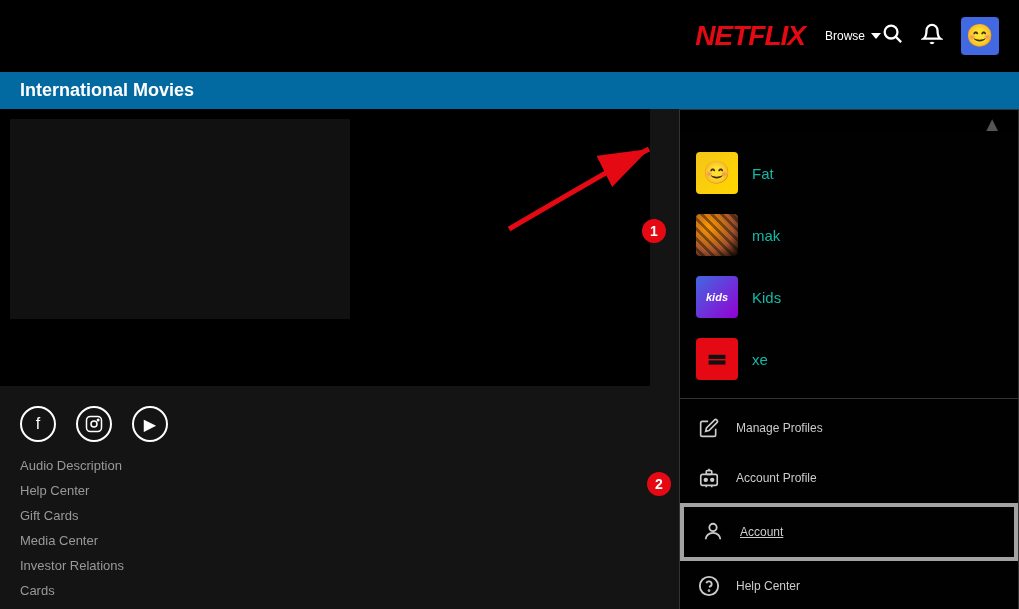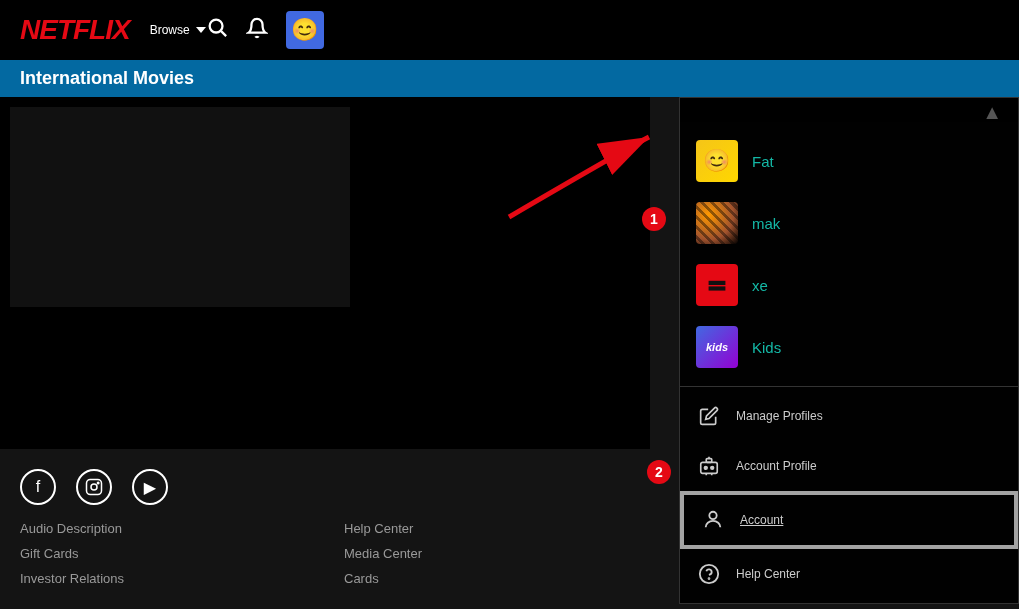--- a/index.html
+++ b/index.html
@@ -10,23 +10,23 @@
       font-family: Arial, Helvetica, sans-serif;
       color: #fff;
       overflow: hidden;
       position: relative;
     }
 
     
     .navbar {
       display: flex;
       align-items: center;
-      justify-content: flex-start;
+      justify-content: flex-end;
       padding: 0 20px;
-      height: 60px;
+      height: 72px;
       background: #000;
       position: relative;
       z-index: 10;
     }
     .navbar-left {
       display: flex;
       align-items: center;
       gap: 20px;
     }
     .netflix-logo {
@@ -127,21 +127,21 @@
       width: 36px; height: 36px;
       border: 2px solid #fff;
       border-radius: 50%;
       display: flex; align-items: center; justify-content: center;
       font-size: 16px;
       cursor: pointer;
       color: #fff;
     }
     .footer-links {
       display: grid;
-      grid-template-columns: 1fr 1fr;
+      grid-template-columns: 1fr;
       gap: 10px 38px;
     }
     .footer-link {
       color: #999;
       font-size: 13px;
       cursor: pointer;
       text-decoration: none;
     }
 
     
@@ -360,35 +360,35 @@
       </div>
 
       <div class="profile-item">
         <div class="tiger-img">
           <div class="tiger-stripes"></div>
         </div>
         <span class="profile-name">mak</span>
       </div>
 
       <div class="profile-item">
+        <div class="profile-avatar-kids">
+          <span style="color:#fff; font-size:11px; font-style:italic; font-weight:900;">kids</span>
+        </div>
+        <span class="profile-name">Kids</span>
+      </div>
+
+      <div class="profile-item">
         <div class="profile-avatar-xe">
           <svg width="28" height="28" viewBox="0 0 40 40">
             <rect width="40" height="40" fill="#e50914"></rect>
             <rect x="8" y="14" width="24" height="6" fill="#111"></rect>
             <rect x="8" y="22" width="24" height="6" fill="#111"></rect>
           </svg>
         </div>
         <span class="profile-name">xe</span>
-      </div>
-
-      <div class="profile-item">
-        <div class="profile-avatar-kids">
-          <span style="color:#fff; font-size:11px; font-style:italic; font-weight:900;">kids</span>
-        </div>
-        <span class="profile-name">Kids</span>
       </div>
 
     </div>
 
     <div class="menu-items">
 
       <div class="menu-item">
         <div class="menu-icon">
           <svg width="20" height="20" viewBox="0 0 24 24" fill="none" stroke="#ccc" stroke-width="2">
             <path d="M11 4H4a2 2 0 0 0-2 2v14a2 2 0 0 0 2 2h14a2 2 0 0 0 2-2v-7"></path>

